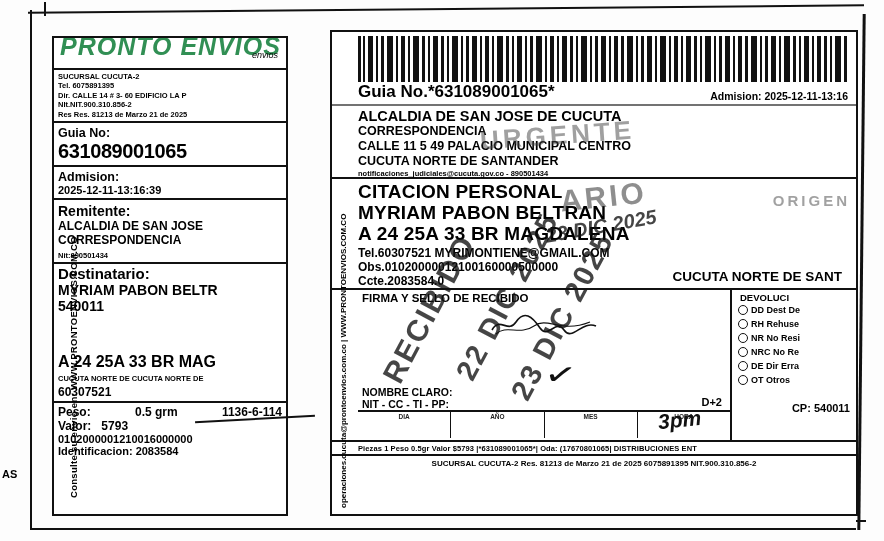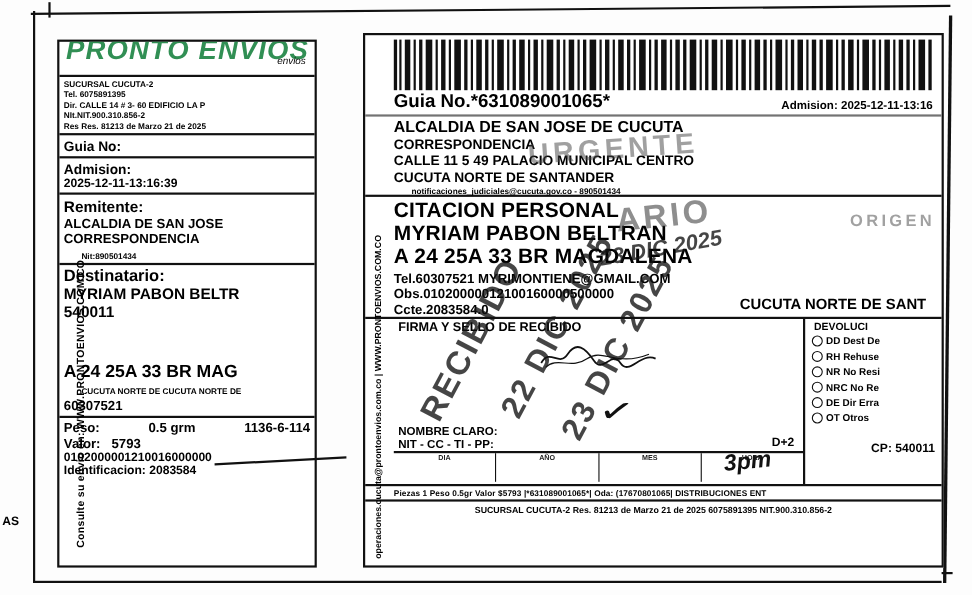--- a/index.html
+++ b/index.html
@@ -15,21 +15,21 @@
   
   .stub{position:absolute;left:52px;top:36px;width:232px;height:476px;border:2px solid #111;background:#fff;}
   .stub .cell{border-bottom:2px solid #111;padding:2px 4px;box-sizing:border-box;}
   .logo{height:30px;position:relative;overflow:hidden;border-bottom:2px solid #111;}
   .logo .word{position:absolute;left:6px;top:-6px;font-size:25px;font-weight:bold;font-style:italic;letter-spacing:1px;color:#15803d;opacity:.88;}
   .logo .sub{position:absolute;right:8px;top:12px;font-size:9px;font-style:italic;font-weight:normal;}
   .fineblk{font-size:7.5px;line-height:9.4px;font-weight:bold;}
   .lbl{font-size:12.5px;font-weight:bold;}
   .bignum{font-size:20px;font-weight:bold;letter-spacing:-0.4px;}
   .mid{font-size:11px;font-weight:bold;}
-  .tiny{font-size:7.5px;font-weight:bold;margin-left:16px;}
+  .tiny{font-size:7.5px;font-weight:bold;}
   .sidebar-text{position:absolute;left:28px;top:120px;width:300px;transform:rotate(-90deg);transform-origin:0 0;font-size:9.5px;font-weight:bold;letter-spacing:.3px;white-space:nowrap;}
   .sidebar-wrap{position:absolute;left:40px;top:120px;width:14px;height:380px;}
 
   
   .main{position:absolute;left:330px;top:30px;width:528px;height:486px;border:2px solid #111;background:#fff;box-sizing:border-box;}
   .barcode{height:46px;margin:4px 6px 0 26px;position:relative;}
   .bc{position:absolute;top:0;bottom:0;background:#111;}
   .guiarow{display:flex;justify-content:space-between;align-items:flex-end;padding:0 8px 2px 26px;border-bottom:2px solid #737373;}
   .guia-no{font-size:17px;font-weight:bold;}
   .admis{font-size:10.5px;font-weight:bold;}
@@ -96,20 +96,21 @@
     <div class="cell fineblk">
       <div>SUCURSAL CUCUTA-2</div>
       <div>Tel. 6075891395</div>
       <div>Dir. CALLE 14 # 3- 60 EDIFICIO LA P</div>
       <div>NIt.NIT.900.310.856-2</div>
       <div>Res Res. 81213 de Marzo 21 de 2025</div>
     </div>
 
     <div class="cell" style="padding-top:3px;">
       <div class="lbl">Guia No:</div>
+      <div class="bignum">631089001065</div>
     </div>
 
     <div class="cell" style="padding-top:3px;">
       <div class="lbl">Admision:</div>
       <div class="mid">2025-12-11-13:16:39</div>
     </div>
 
     <div class="cell" style="padding-top:3px;">
       <div class="lbl" style="font-size:14px;">Remitente:</div>
       <div class="mid" style="font-size:12px;">ALCALDIA DE SAN JOSE</div>

